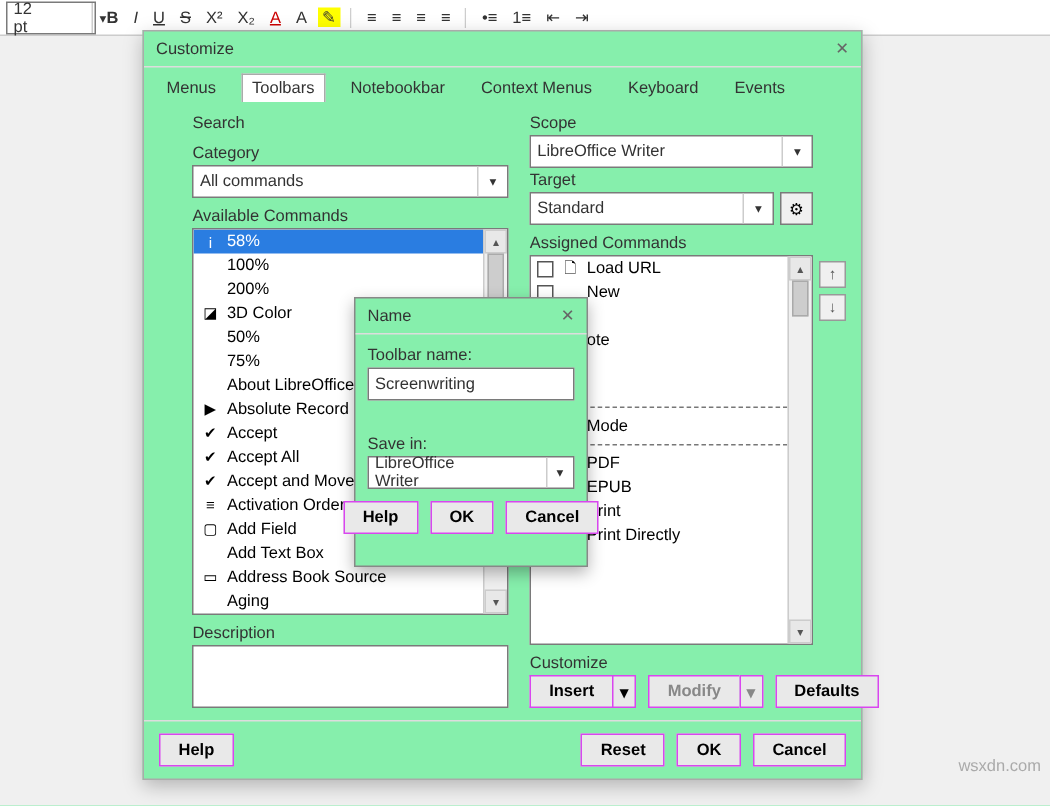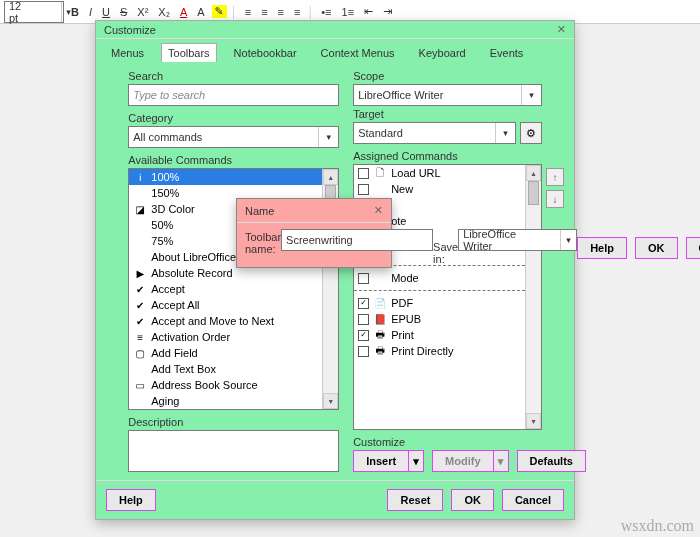--- a/index.html
+++ b/index.html
@@ -38,25 +38,25 @@
   button.wbtn.dis { color:#888; }
   .splitbtn { display:flex; }
   .splitbtn .main { border-right:none; }
   .splitbtn .drop { width:16px; padding:0; display:flex;align-items:center;justify-content:center;}
   .sep-dash { border: none; border-top: 1px dashed #777; margin:4px 0; }
   .footer { display:flex; gap:8px; padding:8px 10px; justify-content:flex-end; border-top:1px solid #ddd;}
   .footer .help { margin-right:auto; }
   .side-btns { width:18px; display:flex; flex-direction:column; gap:4px; align-items:center; justify-content:flex-start; padding-top:100px;}
   .side-btns .sq { width:18px; height:18px; border:1px solid #999; background:#f0f0f0; display:flex;align-items:center;justify-content:center;font-size:10px;color:#555;}
   
-  .name-dialog { position:absolute; left:236px; top:198px; width:156px; background:#fca5a5; border:1px solid #888; box-shadow:0 4px 10px rgba(0,0,0,.3); z-index:10; }
+  .name-dialog { position:absolute; left:236px; top:198px; width:156px; background:#86efac; border:1px solid #888; box-shadow:0 4px 10px rgba(0,0,0,.3); z-index:10; }
   .name-dialog .titlebar { font-size:11px; }
-  .name-dialog .inner { padding:6px 8px 0 8px; display:flex; flex-direction:row; }
+  .name-dialog .inner { padding:6px 8px 21px 8px; display:flex; flex-direction:column; }
   .name-dialog .btns { display:flex; gap:8px; justify-content:center; margin-top:8px;}
-  .watermark { position:absolute; right:6px; bottom:2px; font-size:16px; color:#aaa; font-family:Liberation Serif, serif;}
+  .watermark { position:absolute; right:6px; bottom:20px; font-size:11px; color:#aaa; font-family:Liberation Sans, sans-serif;}
 </style>
 </head>
 <body>
 
 <div class="toolbar-bg">
   <div class="select" style="width:60px">
     <span>12 pt</span>
     <span class="arrow">▾</span>
   </div>
   <span class="btn" style="font-weight:bold">B</span>
@@ -91,36 +91,39 @@
     <div class="tab">Notebookbar</div>
     <div class="tab">Context Menus</div>
     <div class="tab">Keyboard</div>
     <div class="tab">Events</div>
   </div>
   <div class="body">
     <div class="cols">
 
       <div class="col">
         <div class="lbl">Search</div>
-        <input type="text" style="width: 100%;" placeholder="Type to search">
         <div class="lbl" style="margin-top:6px">Category</div>
         <div class="select">
           <span>All commands</span>
           <span class="arrow">▾</span>
         </div>
         <div class="lbl" style="margin-top:6px">Available Commands</div>
         <div class="listbox">
           <div class="list-inner" id="avail-list">
               <div class="list-row sel">
                 <span class="ico">ℹ</span>
+                <span>58%</span>
+              </div>
+              <div class="list-row">
+                <span class="ico"></span>
                 <span>100%</span>
               </div>
               <div class="list-row">
                 <span class="ico"></span>
-                <span>150%</span>
+                <span>200%</span>
               </div>
               <div class="list-row">
                 <span class="ico">◪</span>
                 <span>3D Color</span>
               </div>
               <div class="list-row">
                 <span class="ico"></span>
                 <span>50%</span>
               </div>
               <div class="list-row">
@@ -289,21 +292,21 @@
 </div>
 
 <div class="name-dialog">
   <div class="titlebar">
     <span>Name</span>
     <span class="x">✕</span>
   </div>
   <div class="inner">
     <div class="lbl">Toolbar name:</div>
     <input type="text" value="Screenwriting" style="">
-    <div class="lbl" style="margin-top:12px">Save in:</div>
+    <div class="lbl" style="margin-top:23px">Save in:</div>
     <div class="select">
       <span>LibreOffice Writer</span>
       <span class="arrow">▾</span>
     </div>
     <div class="btns">
       <button class="wbtn">Help</button>
       <button class="wbtn">OK</button>
       <button class="wbtn">Cancel</button>
     </div>
   </div>

